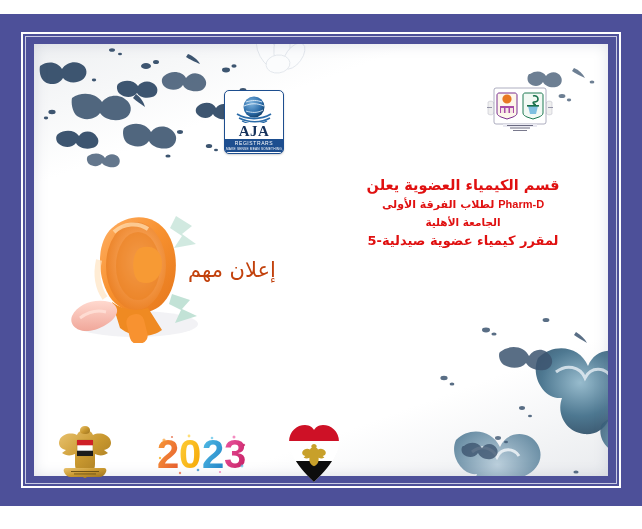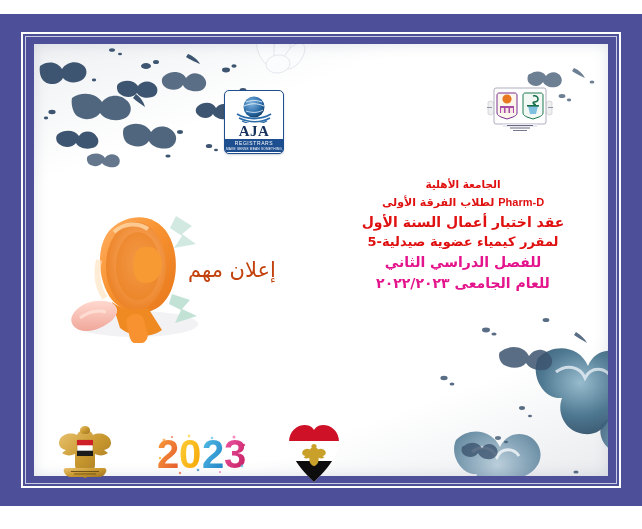--- a/index.html
+++ b/index.html
@@ -271,26 +271,24 @@
       <path d="M18 118c6-12 22-18 38-14 6 2 9 8 6 13-4 8-18 16-30 16-10 0-17-7-14-15z" fill="url(#hnd)"></path>
       <path d="M26 120c8-6 18-8 26-6" fill="none" stroke="#ffe2da" stroke-width="3" opacity=".8"></path>
 
       <path d="M122 18l16 10-10 8 14 10-22 4 8-12-12-8z" fill="#cfe8de" opacity=".95"></path>
       <path d="M118 96l18 6-8 9 15 7-22 7 6-13-12-6z" fill="#bfe0d4" opacity=".95"></path>
     </svg>
   </div>
   <div class="announce-txt">إعلان مهم</div>
 
   <div class="headline">
+    <div class="hl l1">قسم الكيمياء العضوية يعلن</div>
+    <div class="hl l2"><span class="en">Pharm-D</span>&nbsp;<span>لطلاب الفرقة الأولى</span></div>
     <div class="hl l3">الجامعة الأهلية</div>
-    <div class="hl l2"><span class="en">Pharm-D</span>&nbsp;<span>لطلاب الفرقة الأولى</span></div>
-    <div class="hl l4">عقد اختبار أعمال السنة الأول</div>
     <div class="hl l5">لمقرر كيمياء عضوية صيدلية-5</div>
-    <div class="hl l6">للفصل الدراسي الثاني</div>
-    <div class="hl l7">للعام الجامعى ٢٠٢٢/٢٠٢٣</div>
   </div>
 
   <div class="eagle">
     <svg width="66" height="58" viewBox="0 0 66 58">
       <defs>
         <linearGradient id="gold" x1="0%" y1="0%" x2="100%" y2="100%">
           <stop offset="0%" stop-color="#e9c370"></stop>
             <stop offset="50%" stop-color="#c9982f"></stop>
           <stop offset="100%" stop-color="#9c7320"></stop>
         </linearGradient>

